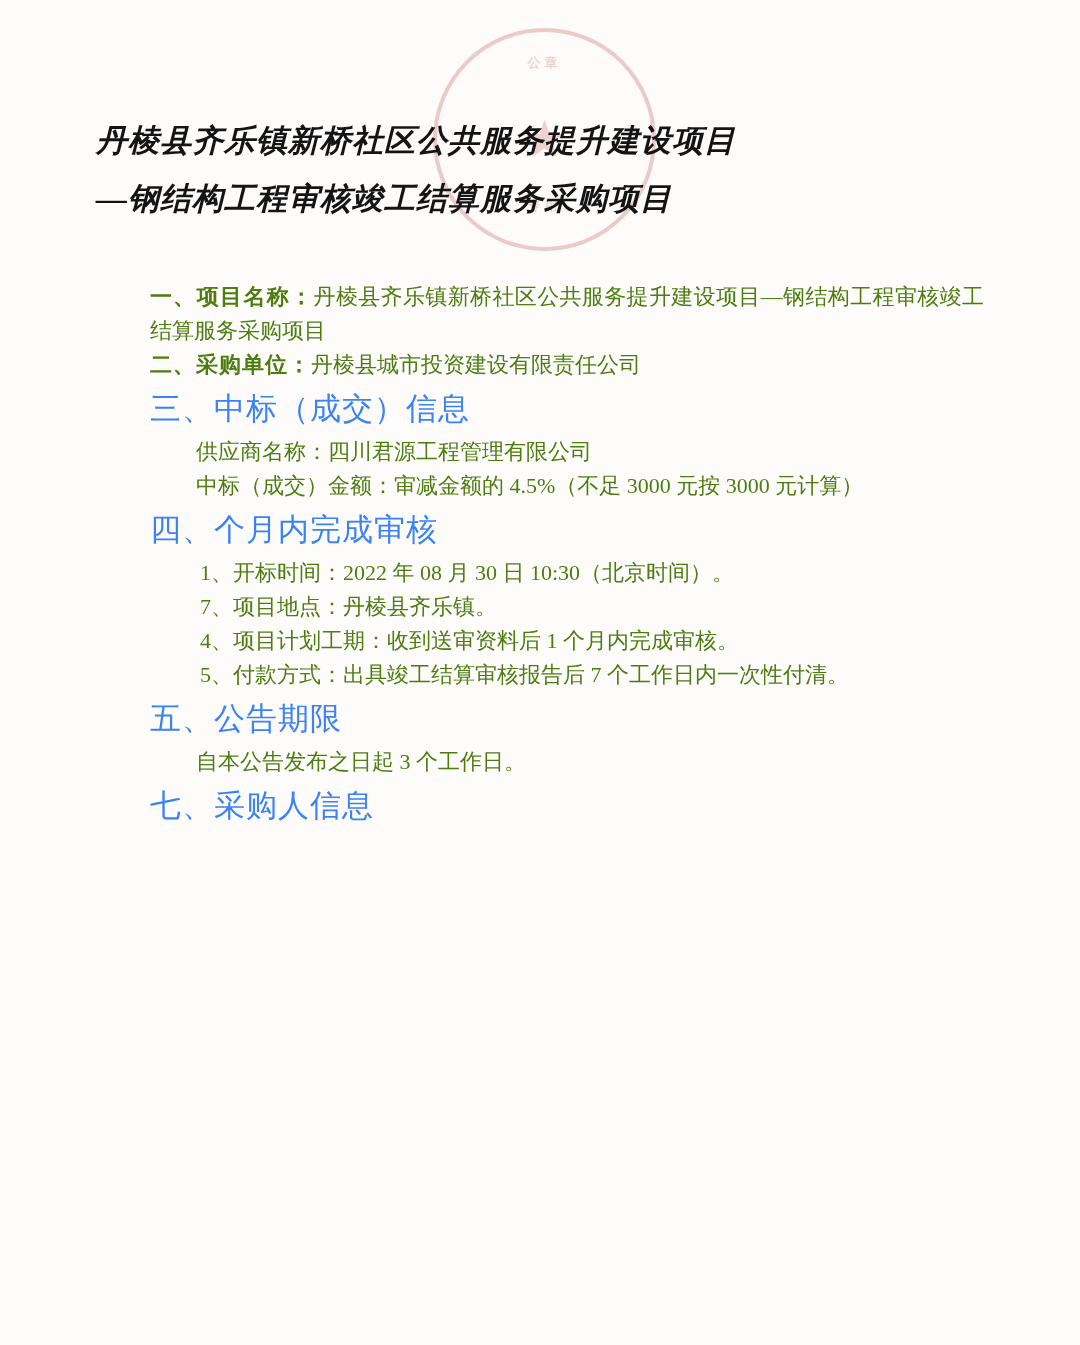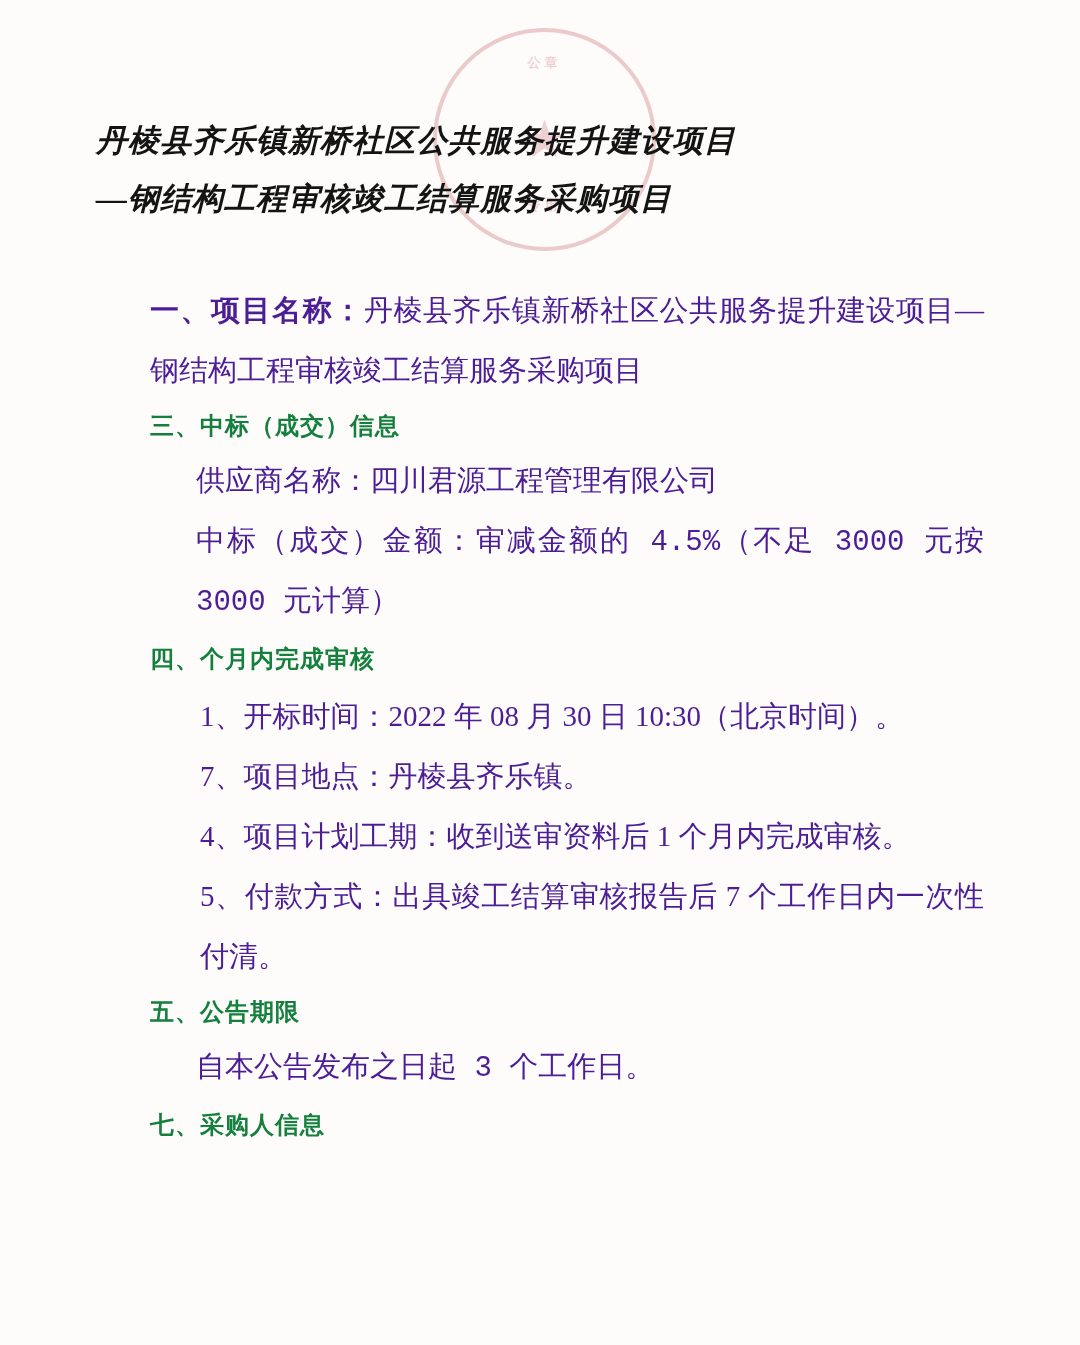--- a/index.html
+++ b/index.html
@@ -74,39 +74,39 @@
     letter-spacing: 1px;
     line-height: 58px;
     color: #141414;
   }
   .body-block {
     position: relative;
     z-index: 2;
     margin-top: 52px;
   }
   .para {
-    font-size: 29px;
-    line-height: 60px;
-    color: #4c1d95;
+    font-size: 22px;
+    line-height: 34px;
+    color: #4d7c0f;
     text-align: justify;
   }
   .para.lvl0 { text-indent: 0; padding-left: 54px; }
-  .para.lvl1 { padding-left: 100px; font-family: Liberation Mono, monospace; }
+  .para.lvl1 { padding-left: 100px; }
   .para.lvl2 { padding-left: 104px; }
   .label-bold {
     font-weight: bold;
     letter-spacing: 1px;
   }
   .heading {
-    font-size: 24px;
-    font-weight: bold;
+    font-size: 31px;
+    font-weight: normal;
     line-height: 53px;
     padding-left: 54px;
     letter-spacing: 1px;
-    color: #15803d;
+    color: #3b82f6;
   }
 </style>
 </head>
 <body>
 
 <div class="page">
 
   <div class="seal">
     <div class="seal-text-top">公章</div>
     <div class="star">★</div>
@@ -117,20 +117,23 @@
     <div class="title-line">丹棱县齐乐镇新桥社区公共服务提升建设项目</div>
     <div class="title-line">—钢结构工程审核竣工结算服务采购项目</div>
   </div>
 
   <div class="body-block">
 
     <div class="para lvl0">
       <span class="label-bold">一、项目名称：</span><span>丹棱县齐乐镇新桥社区公共服务提升建设项目—钢结构工程审核竣工结算服务采购项目</span>
     </div>
 
+    <div class="para lvl0">
+      <span class="label-bold">二、采购单位：</span><span>丹棱县城市投资建设有限责任公司</span>
+    </div>
 
     <div class="heading">三、中标（成交）信息</div>
     <div class="para lvl1">供应商名称：四川君源工程管理有限公司</div>
     <div class="para lvl1">中标（成交）金额：审减金额的 4.5%（不足 3000 元按 3000 元计算）</div>
 
     <div class="heading">四、个月内完成审核</div>
     <div class="para lvl2">1、开标时间：2022 年 08 月 30 日 10:30（北京时间）。</div>
     <div class="para lvl2">7、项目地点：丹棱县齐乐镇。</div>
     <div class="para lvl2">4、项目计划工期：收到送审资料后 1 个月内完成审核。</div>
     <div class="para lvl2">5、付款方式：出具竣工结算审核报告后 7 个工作日内一次性付清。</div>

